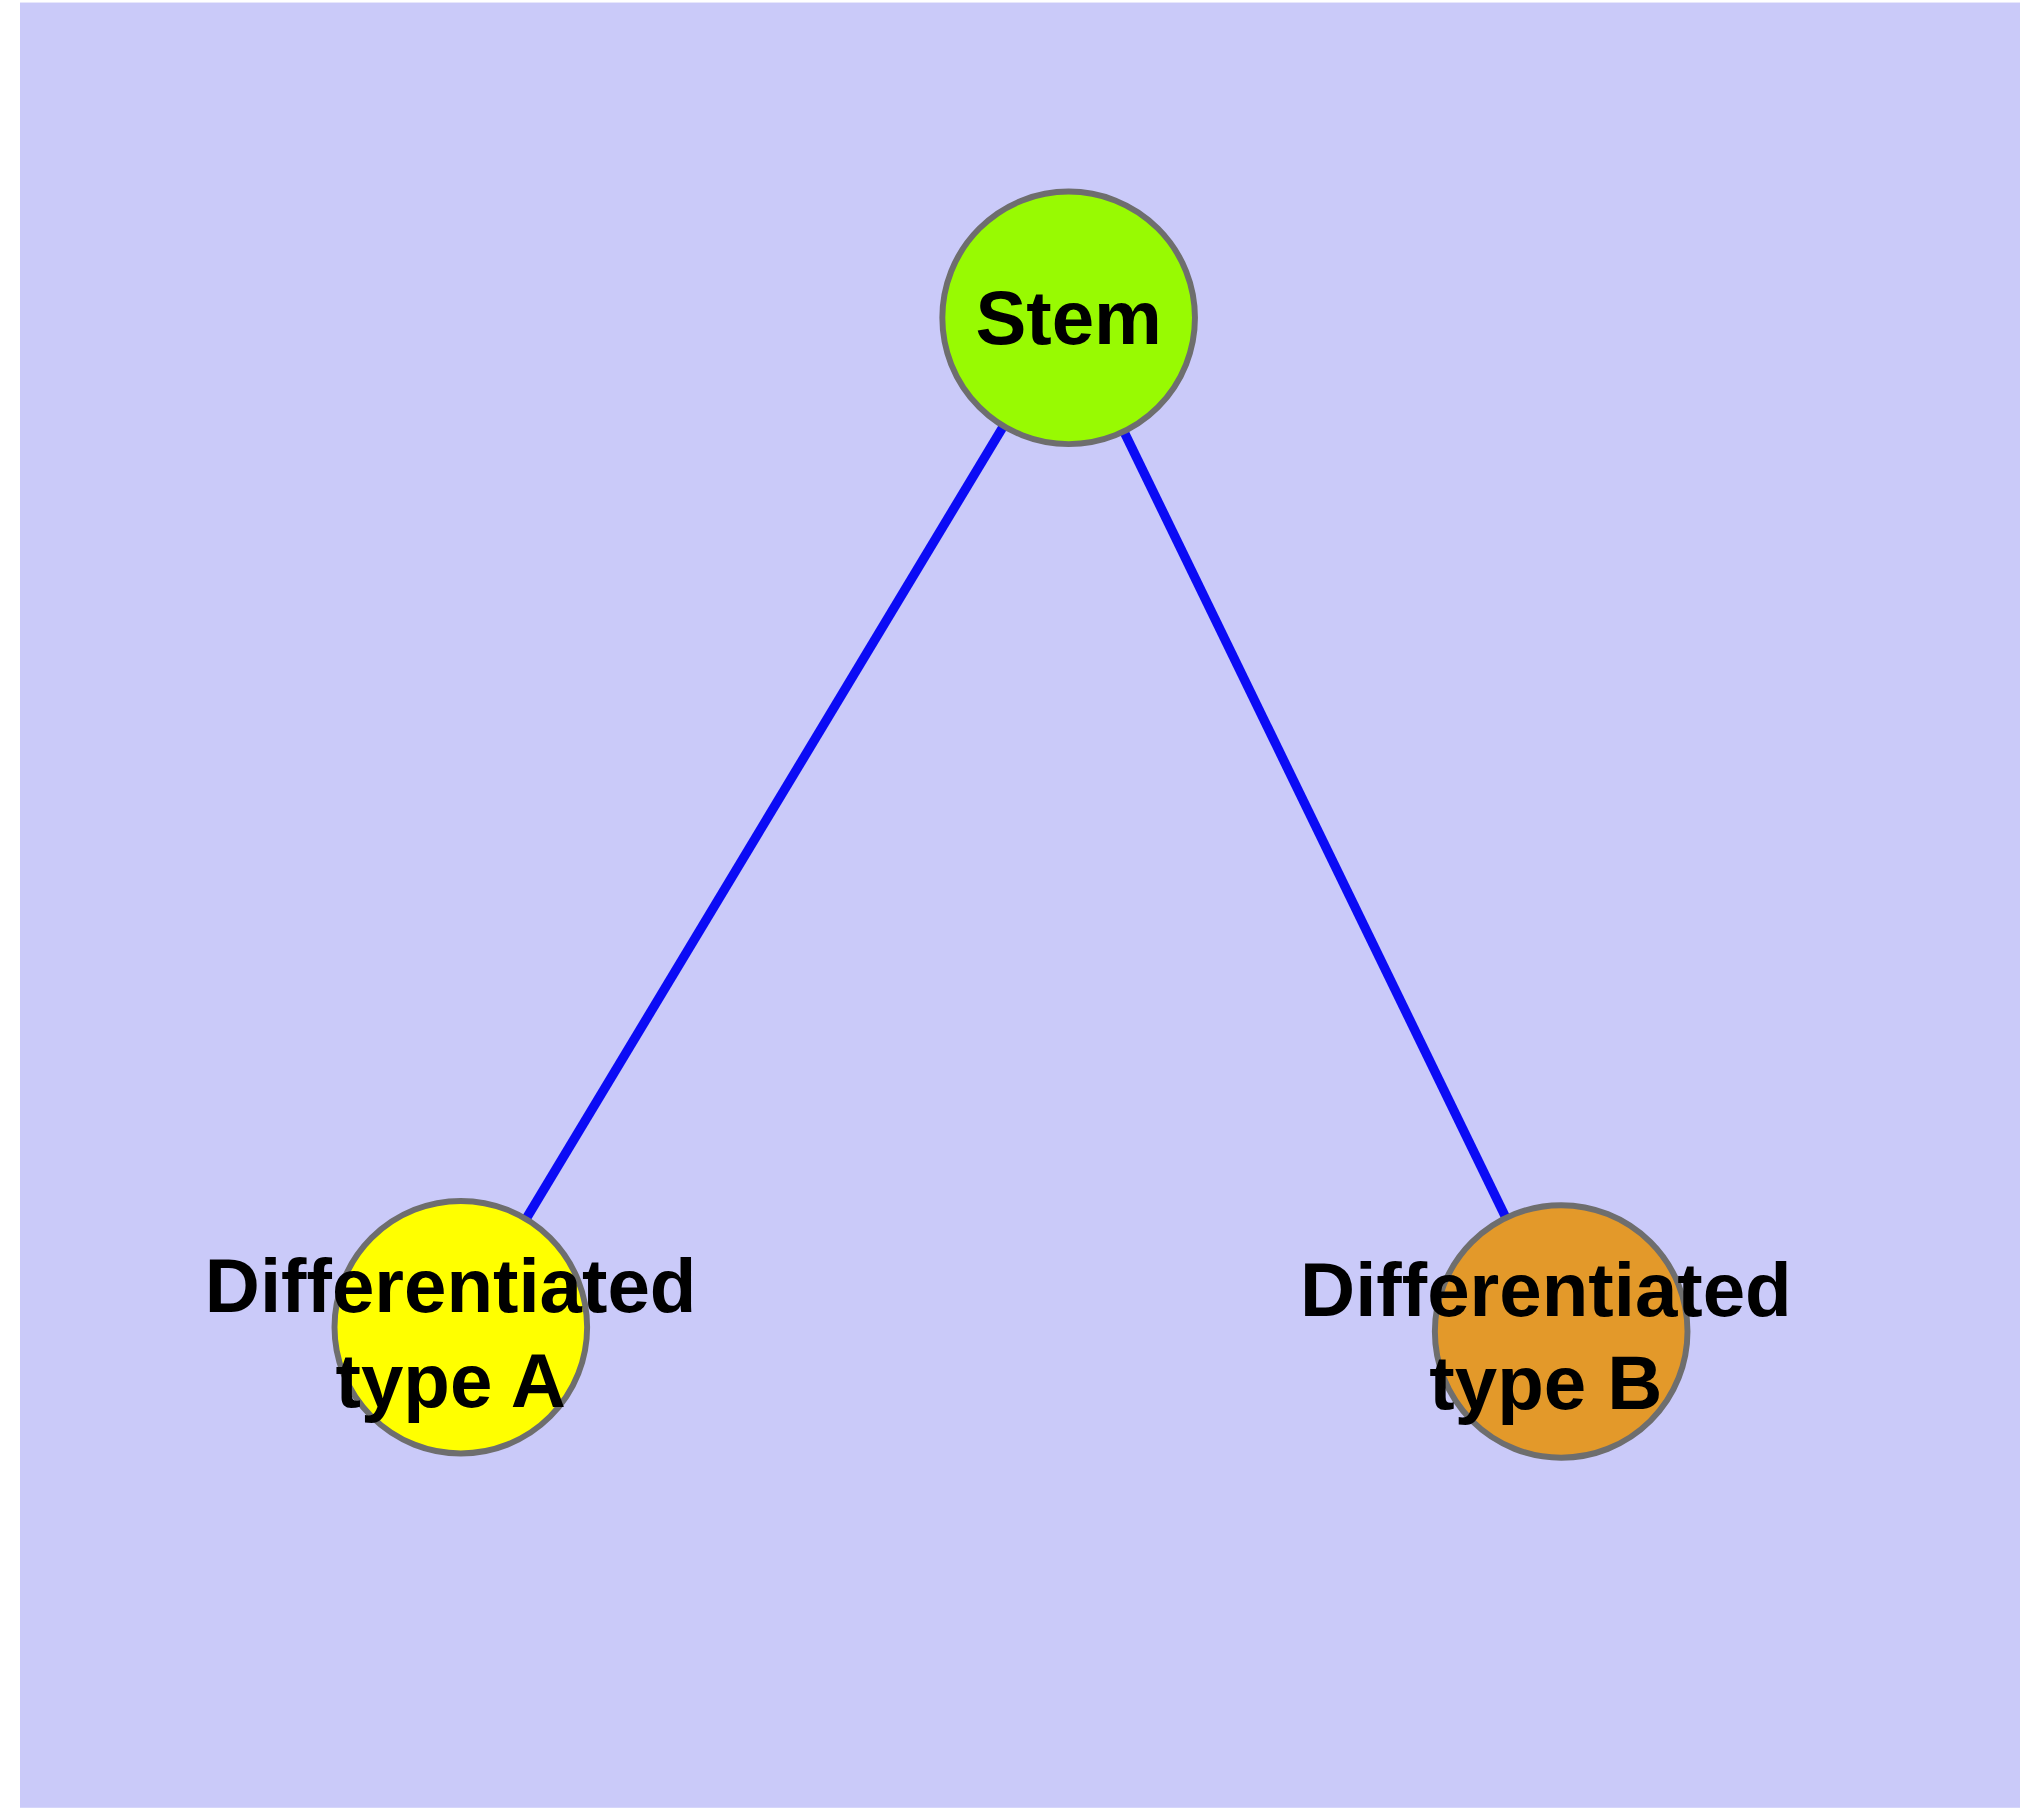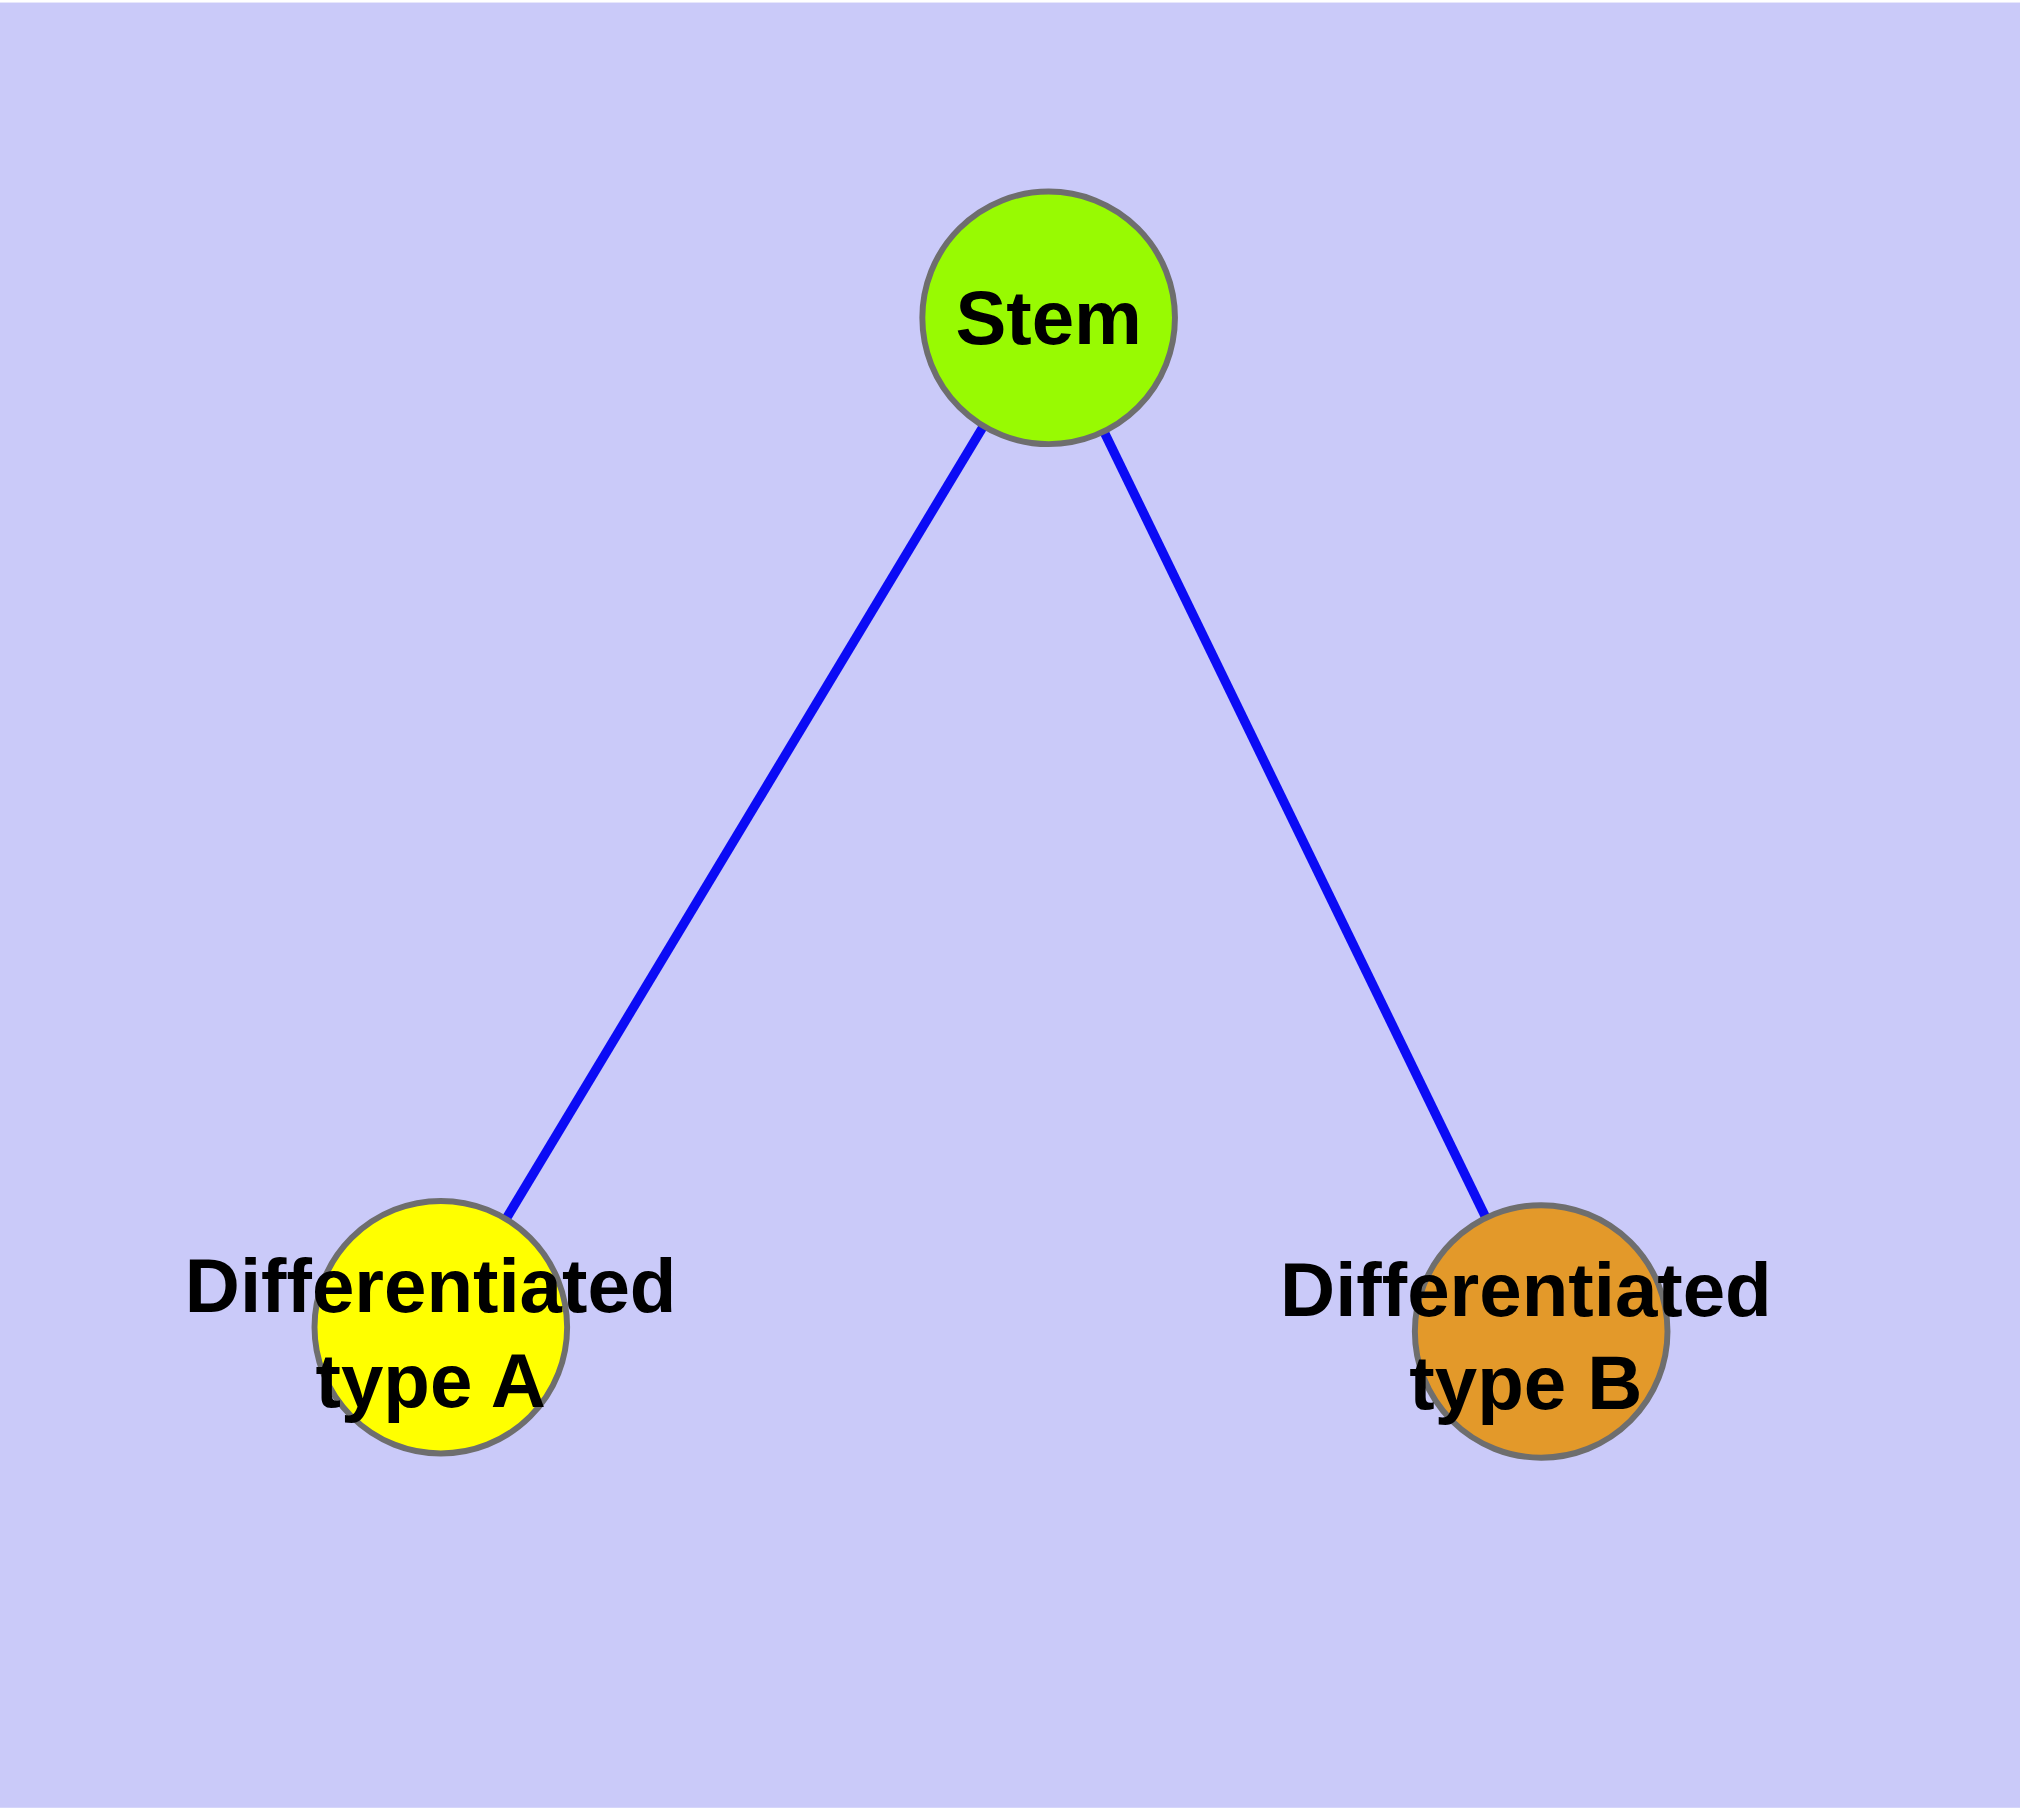--- a/index.html
+++ b/index.html
@@ -7,20 +7,21 @@
     padding: 0;
     background: #ffffff;
     width: 2021px;
     height: 1812px;
     overflow: hidden;
   }
   .diagram-wrap {
     position: relative;
     width: 1827px;
     height: 1812px;
+    padding-left: 20px;
   }
   svg {
     display: block;
     width: 2021px;
     height: 1812px;
   }
   .edge {
     stroke-width: 11px;
     fill: none;
   }

